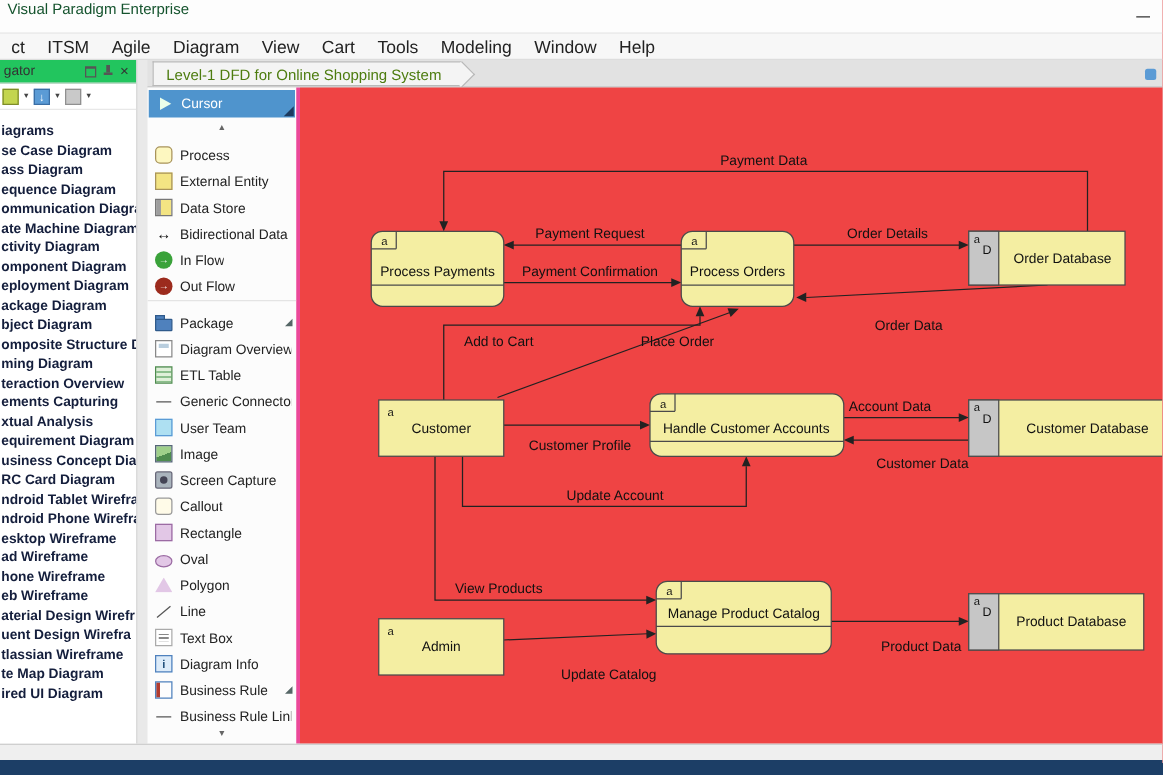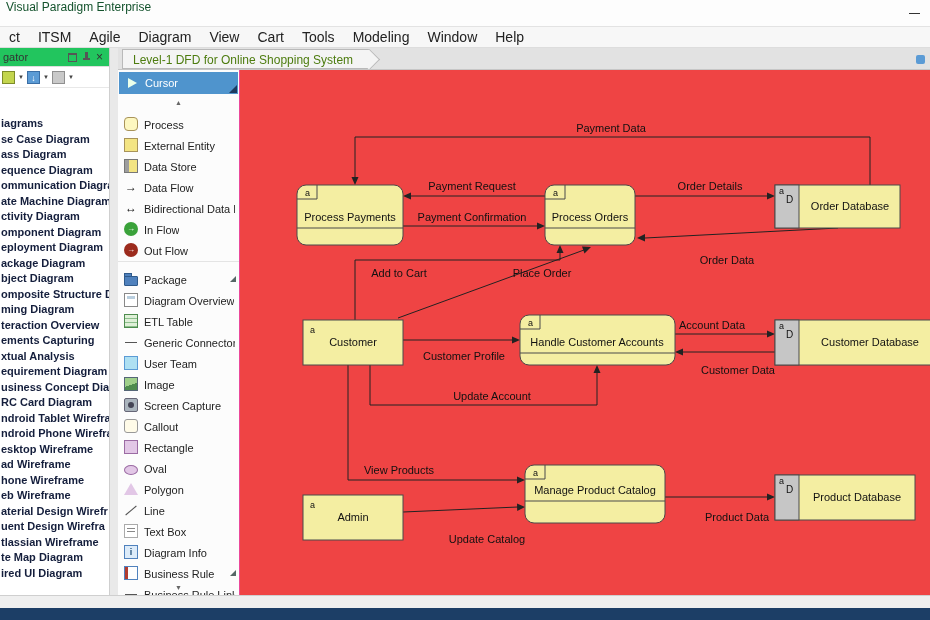--- a/index.html
+++ b/index.html
@@ -27,37 +27,37 @@
   .hi-pin::after{content:"";position:absolute;left:3px;top:8px;width:7px;height:2px;background:#555}
   .hi-close::before{content:"\00D7";position:absolute;left:2px;top:0;font-size:12px;line-height:14px;color:#333}
   .nav-toolbar{height:20px;display:flex;align-items:center;gap:3px;padding:0 2px;border-bottom:1px solid #e8e8e8}
   .tb{width:13px;height:13px;box-sizing:border-box;display:inline-block}
   .tb-new{background:#c3d54e;border:1px solid #7e8c2a}
   .tb-sort{background:#5b9bd5;border:1px solid #3a6ea5;position:relative}
   .tb-sort::before{content:"\2193";position:absolute;inset:0;color:#fff;font-size:9px;line-height:13px;text-align:center}
   .tb-nav2{background:#c9c9c9;border:1px solid #909090}
   .tb-caret{width:auto;font-size:6px;color:#444;line-height:13px}
   .tb-caret::before{content:"\25BC"}
-  .tree{margin-top:28px}
+  .tree{margin-top:10px}
   .tree-item{height:15.5px;line-height:15.5px;font-size:11px;font-weight:bold;color:#141e3c;
              white-space:nowrap;overflow:hidden;padding-left:1px}
 
   
   .tab-bar{position:absolute;left:118px;top:48px;width:812px;height:22px;background:#e2e2e2;
            border-bottom:1px solid #c6c6c6;box-sizing:border-box}
   .diagram-tab{position:absolute;left:4px;top:1px;height:20px;line-height:20px;padding:0 16px 0 10px;
                background:#f4f4f4;border:1px solid #b9b9b9;border-right:none;font-size:12px;color:#4d7c0f;
                box-sizing:border-box;white-space:nowrap}
   .diagram-tab::after{content:"";position:absolute;right:-8px;top:2.2px;width:14px;height:14px;
                transform:rotate(45deg);background:#f4f4f4;border-top:1px solid #b9b9b9;border-right:1px solid #b9b9b9}
   .tabbar-menu{position:absolute;right:5px;top:7px;width:9px;height:9px;background:#5b9bd5;border-radius:2px}
 
   
   .palette{position:absolute;left:118px;top:70px;width:122px;height:525px;background:#fcfcfc;
-           border-right:1px solid #ec4899;box-sizing:border-box;overflow:hidden}
+           border-right:3px solid #ec4899;box-sizing:border-box;overflow:hidden}
   .cursor-row{position:absolute;left:1px;right:1px;top:2px;height:22px;background:#4f94cd;color:#fff;
               display:flex;align-items:center;gap:6px;padding:0 4px 0 6px;font-size:11px}
   .cursor-row::after{content:"";position:absolute;right:1px;bottom:1px;width:0;height:0;
               border-left:8px solid transparent;border-bottom:8px solid #1d3a5f}
   .pal-scroll{position:absolute;left:0;right:0;text-align:center;font-size:7px;color:#666;height:10px;line-height:10px}
   .pal-up{top:28px}.pal-up::before{content:"\25B2"}
   .pal-down{bottom:2px}.pal-down::before{content:"\25BC"}
   .pal-rows{position:absolute;left:0;right:0;top:40px}
   .prow{display:flex;align-items:flex-end;height:21px;gap:6px;padding:0 4px 0 6px;font-size:11px;color:#222;position:relative}
   .psep{height:4px;border-bottom:1px solid #e4e4e4;margin-bottom:3px}
@@ -206,24 +206,20 @@
       </div>
     <div class="prow">
         <span class="pi pi-entity"></span>
         <span class="plabel">External Entity</span>
       </div>
     <div class="prow">
         <span class="pi pi-datastore"></span>
         <span class="plabel">Data Store</span>
       </div>
     <div class="prow">
-        <span class="pi pi-arrow"></span>
-        <span class="plabel">Data Flow</span>
-      </div>
-    <div class="prow">
         <span class="pi pi-biarrow"></span>
         <span class="plabel">Bidirectional Data Flow</span>
       </div>
     <div class="prow">
         <span class="pi pi-inflow"></span>
         <span class="plabel">In Flow</span>
       </div>
     <div class="prow">
         <span class="pi pi-outflow"></span>
         <span class="plabel">Out Flow</span>

